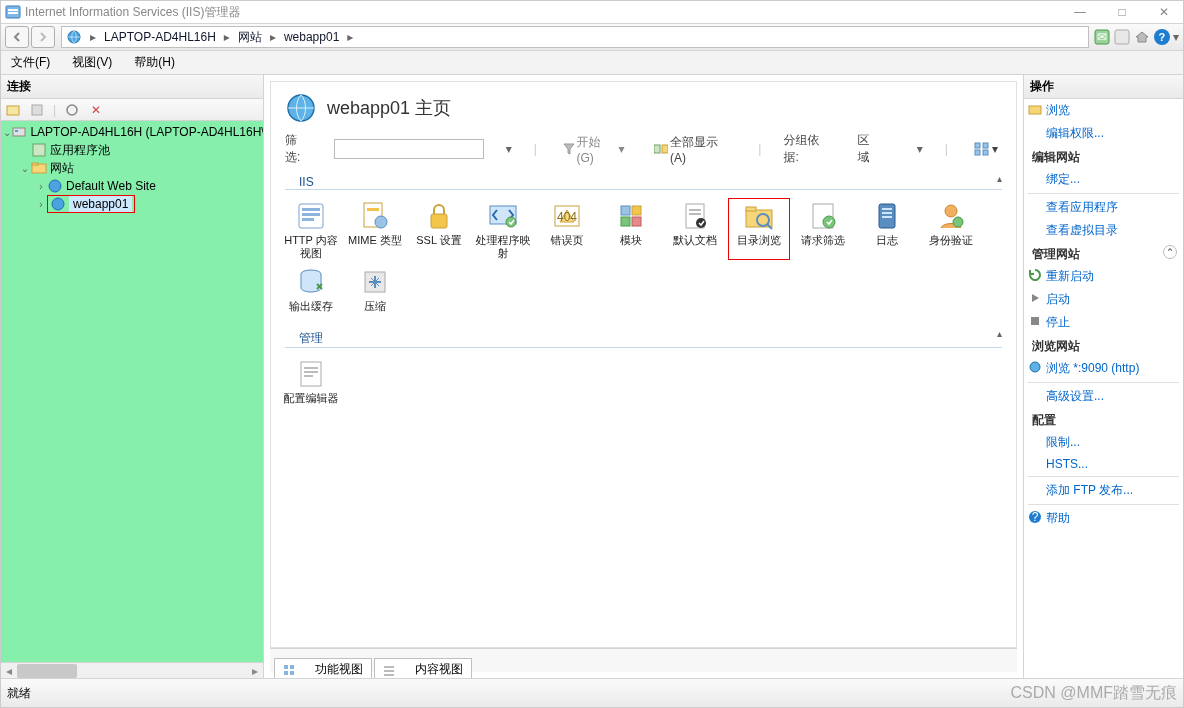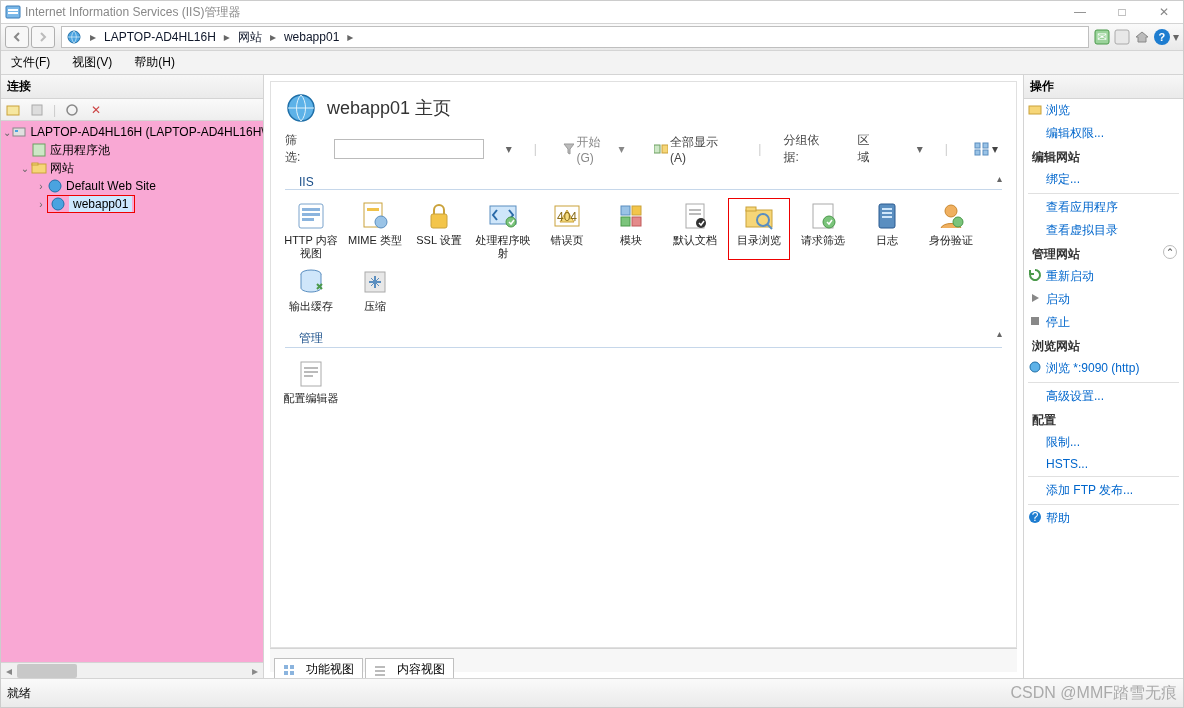--- a/index.html
+++ b/index.html
@@ -23,21 +23,21 @@
 .help-circ { width: 16px; height: 16px; border-radius: 50%; background: #1e7dd0; color: #fff; font-size: 11px; font-weight: bold; display: flex; align-items: center; justify-content: center; }
 
 
 .menubar { height: 24px; background: #f3f3f3; border-bottom: 1px solid #d4d4d4; display: flex; align-items: center; padding: 0 4px; gap: 10px; }
 .menubar .item { padding: 2px 6px; }
 
 
 .main { flex: 1; display: flex; min-height: 0; background: #fff; }
 
 
-.left-panel { width: 263px; border-right: 1px solid #d4d4d4; display: flex; flex-direction: column; background: #f9a8d4; }
+.left-panel { width: 263px; border-right: 1px solid #d4d4d4; display: flex; flex-direction: column; background: #86efac; }
 .left-panel .hdr { background: linear-gradient(#f7f7f7,#eaeaea); border-bottom: 1px solid #d4d4d4; padding: 3px 6px; font-weight: bold; }
 .left-toolbar { height: 22px; background: linear-gradient(#fafafa,#eee); border-bottom: 1px solid #d4d4d4; display: flex; align-items: center; padding: 0 4px; gap: 8px; }
 .left-toolbar .ti { width: 16px; height: 16px; display: inline-flex; align-items: center; justify-content: center; color: #999; }
 .tree { flex: 1; overflow: auto; padding: 2px 0; }
 .tree .node { display: flex; align-items: center; height: 18px; padding-left: 4px; white-space: nowrap; }
 .tree .tw { width: 12px; text-align: center; color: #666; font-size: 10px; }
 .tree .nic { width: 16px; height: 16px; margin-right: 3px; display: inline-flex; align-items: center; justify-content: center; }
 .tree .sel-box { border: 1.5px solid #e00; padding: 0 2px; }
 .tree .sel { background: #cde8ff; padding: 1px 4px; }
 .left-scroll { height: 16px; background: #f0f0f0; border-top: 1px solid #d4d4d4; display:flex; align-items:center; }
@@ -56,21 +56,21 @@
 .filterbar .gray { color: #888; }
 .section-lbl { padding: 4px 14px 0 14px; color: #1a4f8a; border-bottom: 1px solid #c6d7ea; margin: 1px 14px 6px 14px; position: relative; }
 .section-lbl .exp { position:absolute; right:0; top:2px; color:#666; font-size:10px; }
 .icon-grid { display: flex; flex-wrap: wrap; padding: 0 8px 10px 8px; }
 .feat { width: 62px; text-align: center; margin: 2px 1px; padding-top: 2px; cursor: default; }
 .feat .ic { width: 32px; height: 32px; margin: 0 auto 2px auto; display: flex; align-items: center; justify-content: center; }
 .feat .lbl { font-size: 11px; line-height: 13px; color: #222; word-break: break-word; }
 .feat.highlighted { border: 1.5px solid #e00; padding: 1px 1px 4px 1px; }
 .center-body { flex:1; overflow:auto; }
 .view-tabs { height: 24px; border-top: 1px solid #d4d4d4; background: #f7f7f7; display: flex; align-items: center; padding: 0 4px; gap: 2px; }
-.view-tabs .tab { padding: 2px 8px; border: 1px solid #c0c0c0; background: #fff; display: inline-flex; align-items: center; gap: 11px; margin-top: 18px; }
+.view-tabs .tab { padding: 2px 8px; border: 1px solid #c0c0c0; background: #fff; display: inline-flex; align-items: center; gap: 20px; margin-top: 18px; }
 
 
 .right-panel { width: 160px; border-left: 1px solid #d4d4d4; background: #fff; display: flex; flex-direction: column; }
 .right-panel .hdr { background: linear-gradient(#f7f7f7,#eaeaea); border-bottom: 1px solid #d4d4d4; padding: 3px 6px; font-weight: bold; }
 .actions { flex:1; overflow:auto; }
 .act-group-title { padding: 4px 8px 2px 8px; font-weight: bold; color: #333; position:relative; }
 .act-group-title .col { position:absolute; right:6px; top:3px; width:14px; height:14px; border:1px solid #bbb; border-radius:50%; font-size:9px; text-align:center; line-height:12px; color:#666; }
 .act-item { padding: 3px 8px 3px 22px; color: #06c; display: flex; align-items: center; gap: 6px; position: relative; }
 .act-item .ai { position: absolute; left: 4px; top: 3px; width: 14px; height: 14px; }
 .act-item.plain { color: #06c; }

